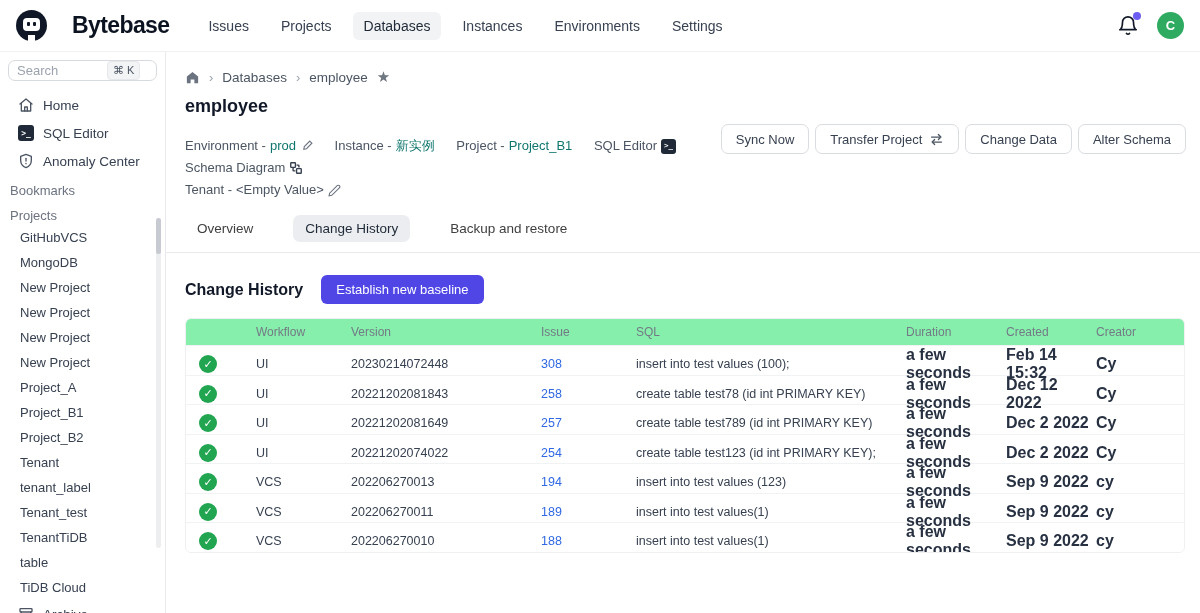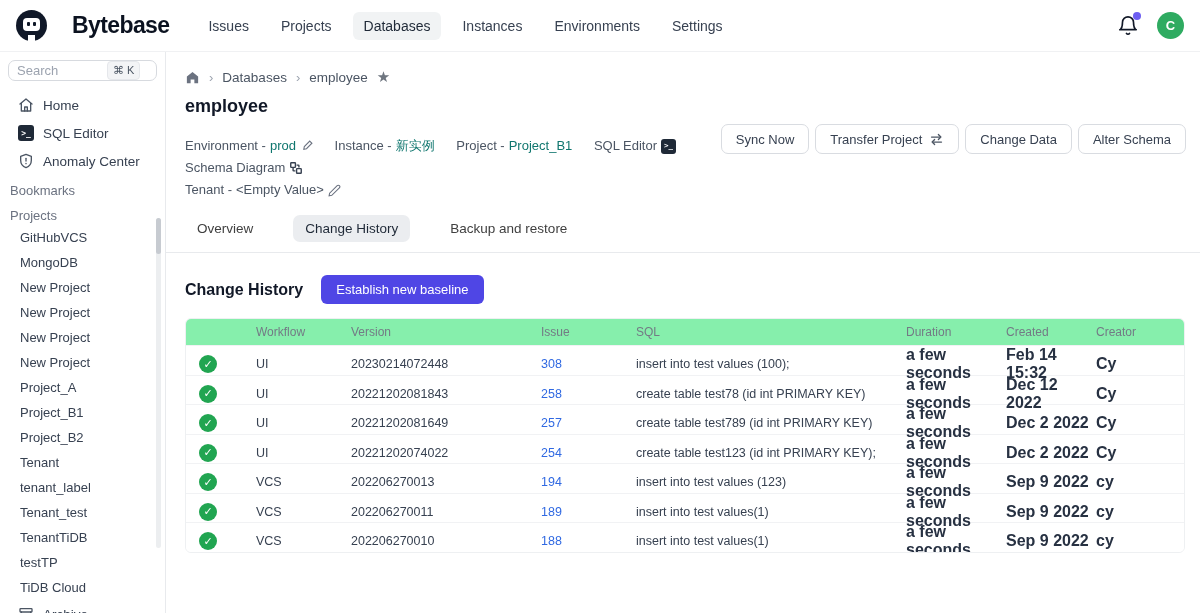--- a/index.html
+++ b/index.html
@@ -170,21 +170,21 @@
         <div class="proj-item">New Project</div>
         <div class="proj-item">New Project</div>
         <div class="proj-item">New Project</div>
         <div class="proj-item">Project_A</div>
         <div class="proj-item">Project_B1</div>
         <div class="proj-item">Project_B2</div>
         <div class="proj-item">Tenant</div>
         <div class="proj-item">tenant_label</div>
         <div class="proj-item">Tenant_test</div>
         <div class="proj-item">TenantTiDB</div>
-        <div class="proj-item">testTP</div>
+        <div class="proj-item">table</div>
         <div class="proj-item">TiDB Cloud</div>
       </div>
 
     <span class="scroll-thumb thumb-track"></span>
     <span class="scroll-thumb thumb-dark"></span>
 
     <div class="side-bottom">
       <div class="side-item">
         <svg width="16" height="16" viewBox="0 0 24 24" fill="none" stroke="#4b5563" stroke-width="2" stroke-linecap="round" stroke-linejoin="round">
           <rect x="3" y="4" width="18" height="5" rx="1"></rect>

